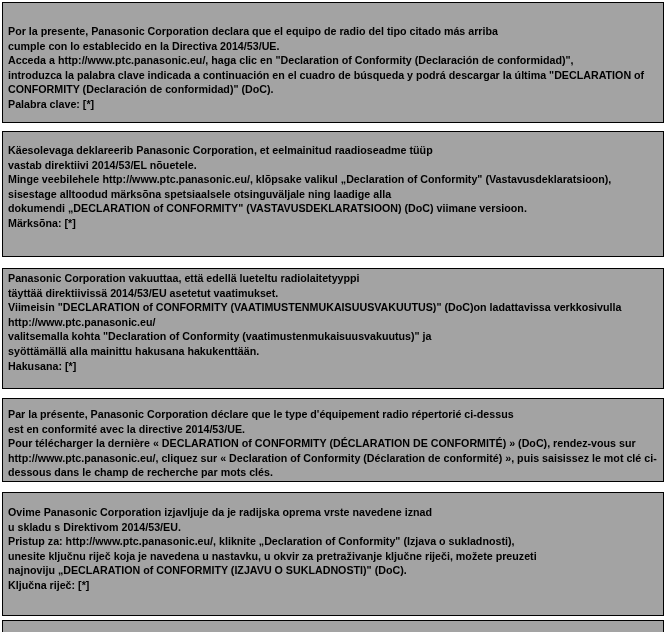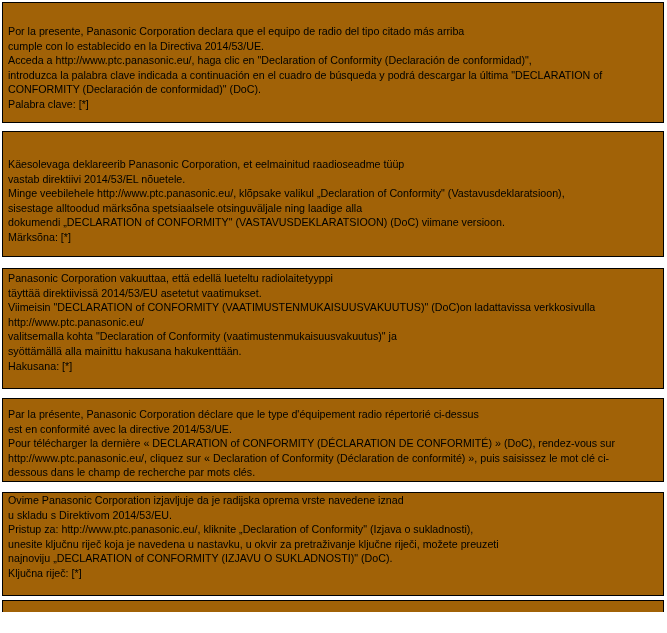--- a/index.html
+++ b/index.html
@@ -12,38 +12,39 @@
     background: #ffffff;
     overflow: hidden;
     position: relative;
     font-family: "Liberation Sans", "DejaVu Sans", sans-serif;
   }
   .doc-box {
     box-sizing: border-box;
     margin-left: 2px;
     width: 662px;
     border: 1px solid #000000;
-    background: #a16207;
+    background: #a3a3a3;
     overflow: hidden;
+    font-weight: bold;
   }
   .doc-text {
     white-space: pre;
     font-size: 10.7px;
     line-height: 14.6px;
     color: #000000;
     padding-left: 5px;
     padding-right: 3px;
     letter-spacing: 0;
   }
   
   #box-es { margin-top: 2px;  height: 121px; padding-top: 21px; }
-  #box-et { margin-top: 8px;  height: 126px; padding-top: 25px; }
+  #box-et { margin-top: 8px;  height: 126px; padding-top: 11px; }
   #box-fi { margin-top: 11px; height: 121px; padding-top: 2px; }
   #box-fr { margin-top: 9px;  height: 84px; padding-top: 8px;  }
-  #box-hr { margin-top: 10px; height: 104px; }
+  #box-hr { margin-top: 10px; height: 124px; padding-top: 12px; }
   #box-next { margin-top: 4px; height: 12px; border-bottom: none; }
 </style>
 </head>
 <body>
 
 <div class="doc-box" id="box-es">
   <div class="doc-text">Por la presente, Panasonic Corporation declara que el equipo de radio del tipo citado más arriba
 cumple con lo establecido en la Directiva 2014/53/UE.
 Acceda a http://www.ptc.panasonic.eu/, haga clic en "Declaration of Conformity (Declaración de conformidad)",
 introduzca la palabra clave indicada a continuación en el cuadro de búsqueda y podrá descargar la última "DECLARATION of

